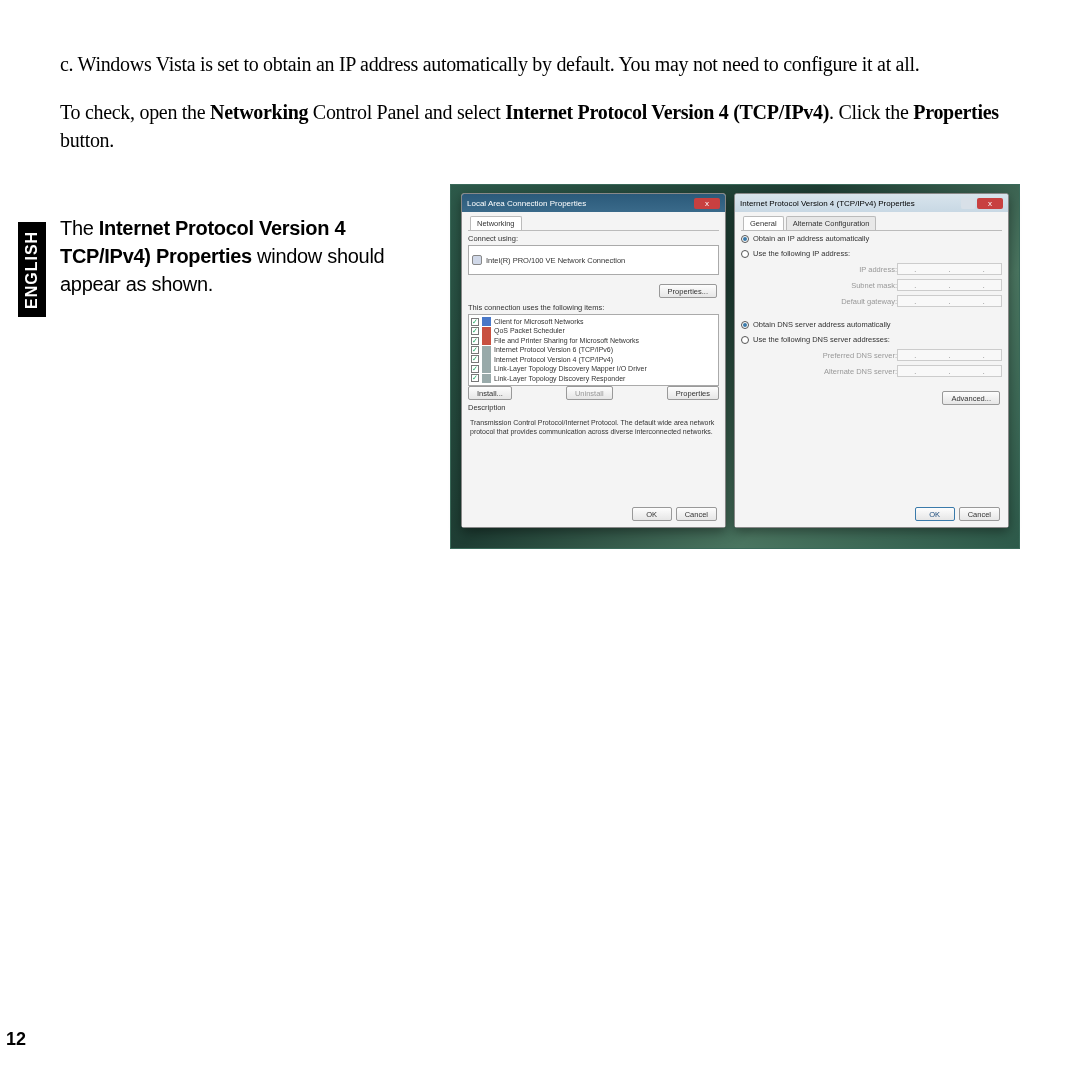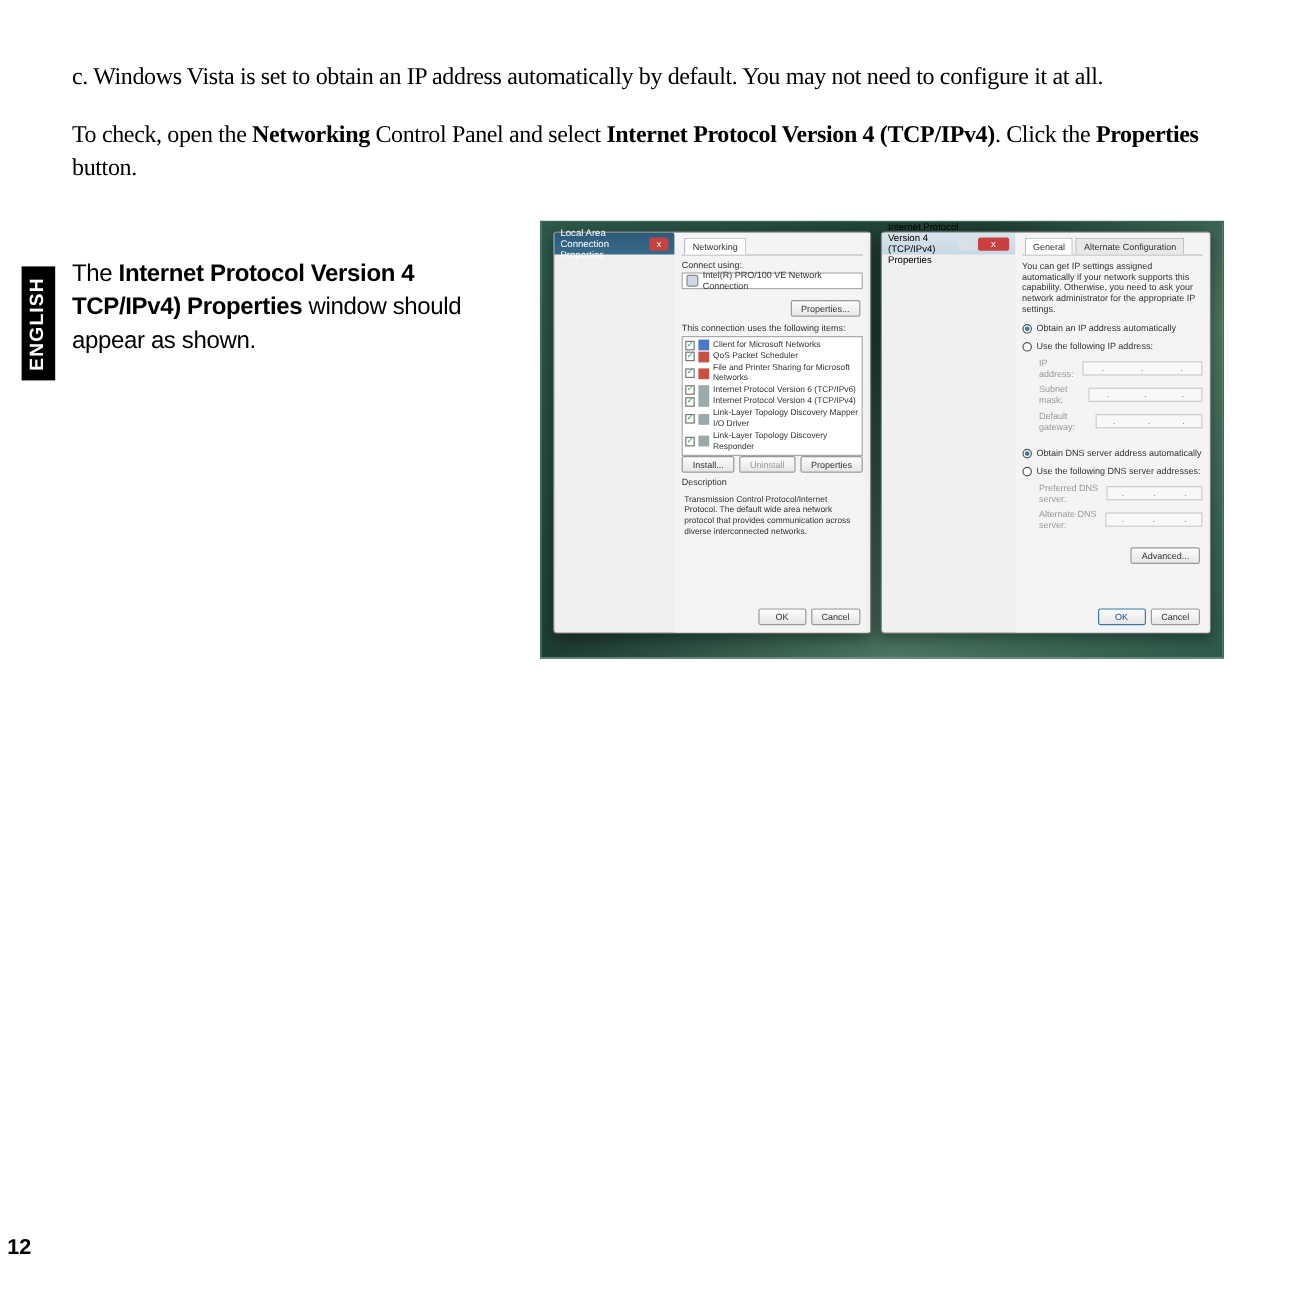--- a/index.html
+++ b/index.html
@@ -64,21 +64,21 @@
     display: flex;
     gap: 8px;
     padding: 8px 10px 20px 10px;
   }
   .win {
     background: #f0f0f0;
     border: 1px solid #888;
     border-radius: 3px;
     box-shadow: 0 4px 12px rgba(0,0,0,0.4);
     display: flex;
-    flex-direction: row;
+    flex-direction: column;
     font-size: 8px;
     color: #333;
   }
   .win-left { width: 265px; }
   .win-right { flex: 1; }
   .titlebar {
     height: 18px;
     background: linear-gradient(#2b5a7a, #3a6a8a);
     color: #fff;
     font-size: 8px;
@@ -128,21 +128,21 @@
     padding: 2px 6px;
     background: #fff;
     border: 1px solid #bbb;
     border-bottom: none;
     border-radius: 2px 2px 0 0;
     font-size: 7.5px;
   }
   .tab.inactive { background: #e8e8e8; }
   .lbl { font-size: 7.5px; margin: 3px 0 2px 0; }
   .field {
-    height: 14px;
+    height: 30px;
     background: #fff;
     border: 1px solid #aaa;
     display: flex;
     align-items: center;
     padding: 0 3px;
     font-size: 7.5px;
     gap:4px;
   }
   .icon-tiny { width:10px; height:10px; background:#d0d8e8; border:1px solid #888; border-radius:2px; }
   .btn {
@@ -292,21 +292,20 @@
           <div class="tbr">
               <div class="min-btn"></div>
               <div class="close-btn">x</div>
             </div>
         </div>
         <div class="win-body">
           <div class="tab-row">
             <div class="tab">General</div>
             <div class="tab inactive">Alternate Configuration</div>
           </div>
-          <div class="instr">You can get IP settings assigned automatically if your network supports this capability. Otherwise, you need to ask your network administrator for the appropriate IP settings.</div>
 
           <div class="radio-row">
               <div class="radio on"></div>
               <span>Obtain an IP address automatically</span>
             </div>
           <div class="radio-row">
               <div class="radio"></div>
               <span>Use the following IP address:</span>
             </div>
           <div class="form-row">

